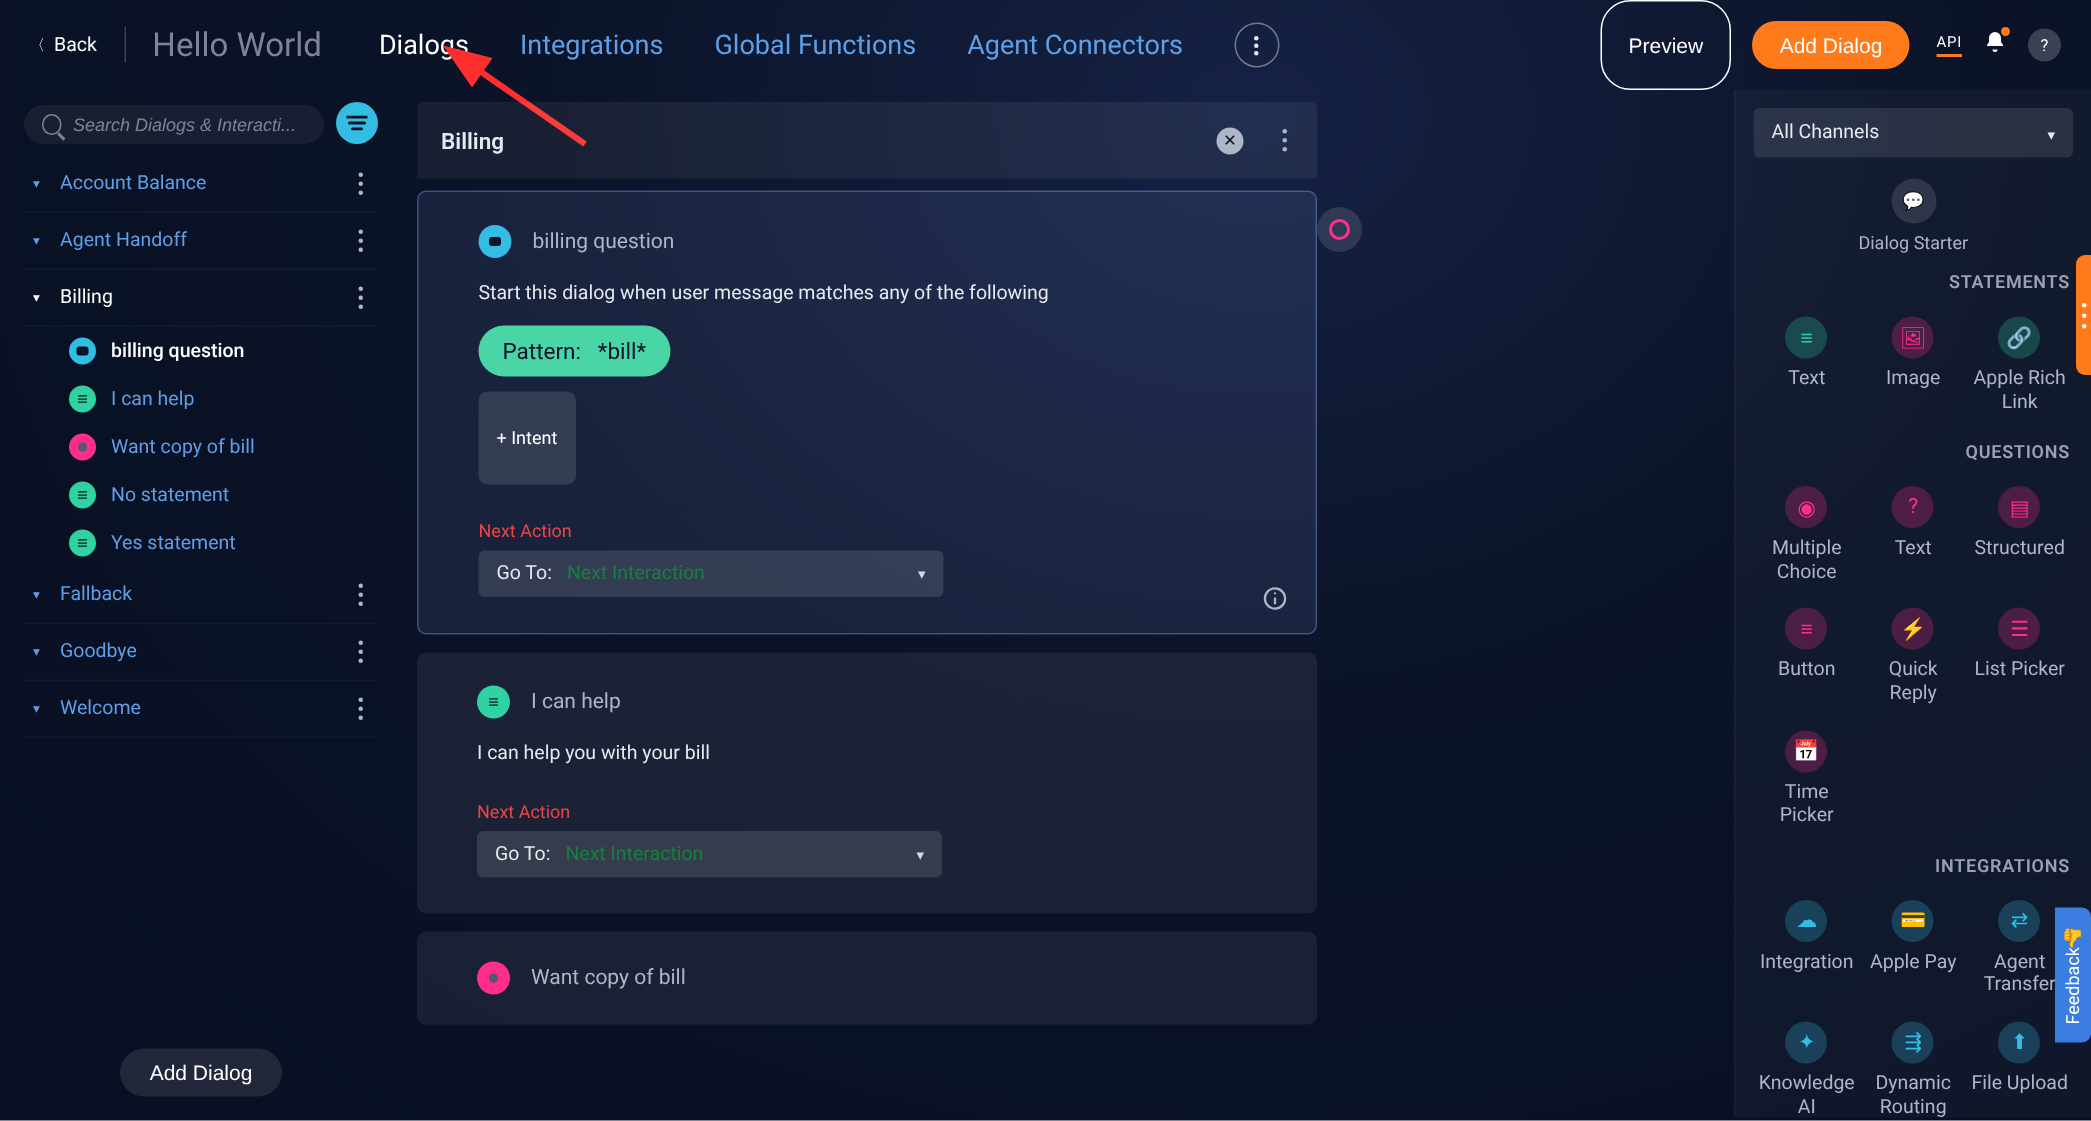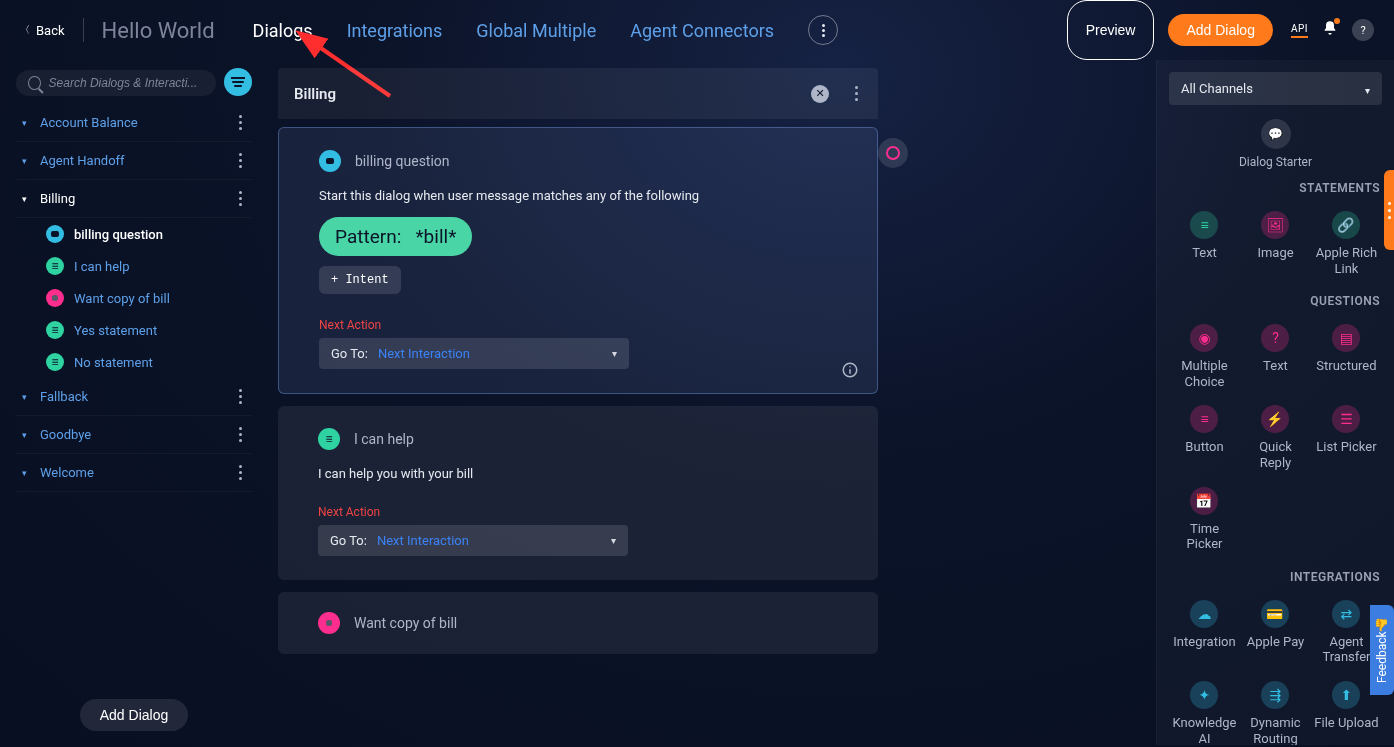--- a/index.html
+++ b/index.html
@@ -117,33 +117,33 @@
   width:600px; background:rgba(255,255,255,0.07); border-radius:6px; padding:22px 40px 24px 40px;
   position:relative; margin-bottom:12px;
 }
 .card.selected { border:1px solid rgba(120,160,230,0.4); background:rgba(130,160,220,0.12);}
 .card-head { display:flex; align-items:center; gap:14px; margin-bottom:16px;}
 .card-head .leaf-icon{width:22px;height:22px;}
 .card-head .ctitle { color:#aeb6c8; font-size:14px;}
 .card-desc { color:#e6e9ef; font-size:13px; margin-bottom:14px;}
 .pattern-chip {
   display:inline-block; background:#49d5a5; color:#0b1328; border-radius:20px;
-  padding:8px 16px; font-size:19px; margin-bottom:10px;
+  padding:8px 16px; font-size:15px; margin-bottom:10px;
 }
 .intent-btn {
   display:inline-block; background:rgba(255,255,255,0.12); color:#fff; border-radius:6px;
-  padding:7px 12px; font-size:12px; cursor:pointer;font-family:Liberation Mono, monospace;
+  padding:24px 12px; font-size:12px; cursor:pointer;
 }
 .na-label { color:#ef4444; font-size:12px; margin-top:24px; margin-bottom:6px;}
 .select {
   display:flex; align-items:center; background:rgba(255,255,255,0.12);
   border-radius:4px; padding:8px 12px; width:310px; cursor:pointer;
 }
 .select .goto{margin-right:10px;text-align:right;}
-.select .val{color:#3b82f6;text-align:center;}
+.select .val{color:#15803d;text-align:center;}
 .select .chev{margin-left:auto;font-size:10px;color:#d6d9e2;}
 .card .info-ico{position:absolute;right:18px;bottom:14px;color:#aeb6c8;}
 .card .info-ico svg{display:block;}
 
 .side-bubble {
   position:absolute; left:620px; top:78px;
   width:30px; height:30px; border-radius:50%; background:rgba(255,255,255,0.12);
   display:flex; align-items:center; justify-content:center;
 }
 .side-bubble::after{content:"";width:10px;height:10px;border-radius:50%;border:2px solid #ff2e8e;}
@@ -201,21 +201,21 @@
 <div class="topbar">
   <div class="back-btn">
     <span class="chev">〈</span>
     <span>Back</span>
   </div>
   <div class="vr"></div>
   <div class="title-muted">Hello World</div>
   <div class="nav-tabs">
     <div class="nav-tab active">Dialogs</div>
     <div class="nav-tab">Integrations</div>
-    <div class="nav-tab">Global Multiple</div>
+    <div class="nav-tab">Global Functions</div>
     <div class="nav-tab">Agent Connectors</div>
   </div>
   <div class="circle-btn">
     <div class="dots3">
         <i></i>
         <i></i>
         <i></i>
       </div>
   </div>
   <div class="spacer"></div>
@@ -294,25 +294,25 @@
         <div class="tree-leaf">
           <span class="leaf-icon ic-lines"></span>
           <span>I can help</span>
         </div>
         <div class="tree-leaf">
           <span class="leaf-icon ic-radio"></span>
           <span>Want copy of bill</span>
         </div>
         <div class="tree-leaf">
           <span class="leaf-icon ic-lines"></span>
-          <span>Yes statement</span>
+          <span>No statement</span>
         </div>
         <div class="tree-leaf">
           <span class="leaf-icon ic-lines"></span>
-          <span>No statement</span>
+          <span>Yes statement</span>
         </div>
       </div>
       <div class="tree-item root">
         <span class="arrow">▾</span>
         <span>Fallback</span>
         <span class="itm-menu menu-dots">
             <i></i>
             <i></i>
             <i></i>
           </span>

